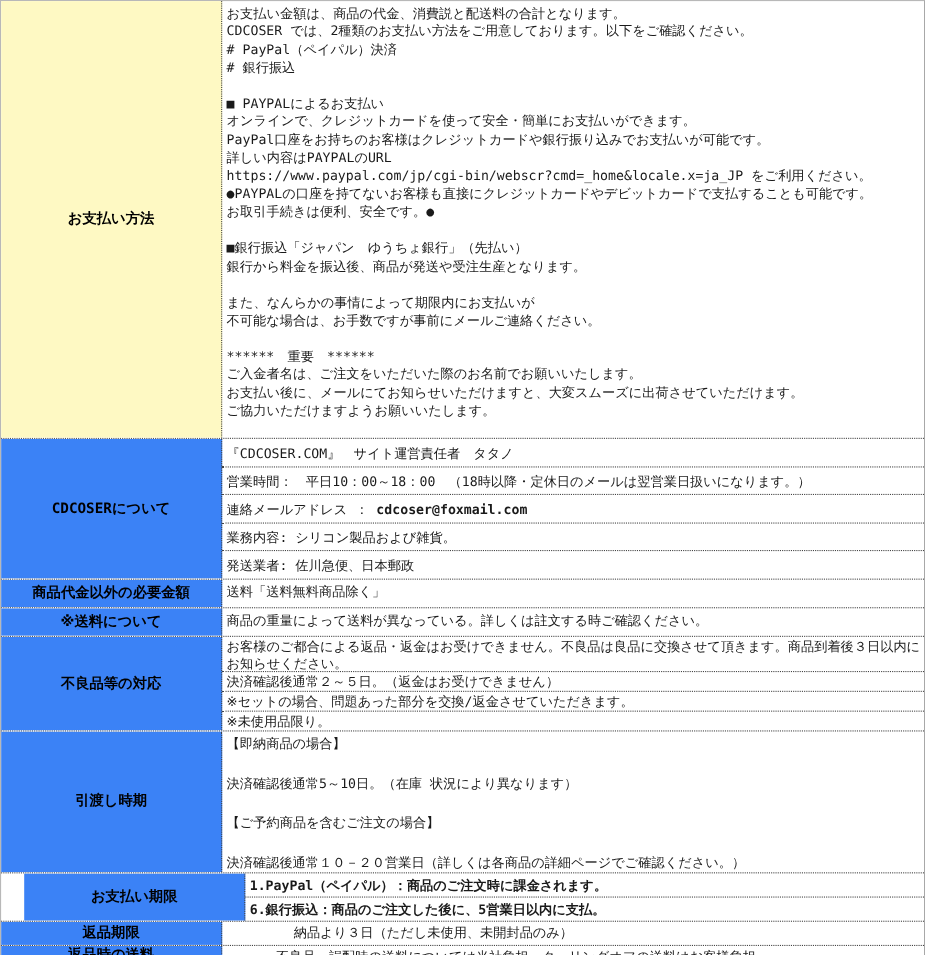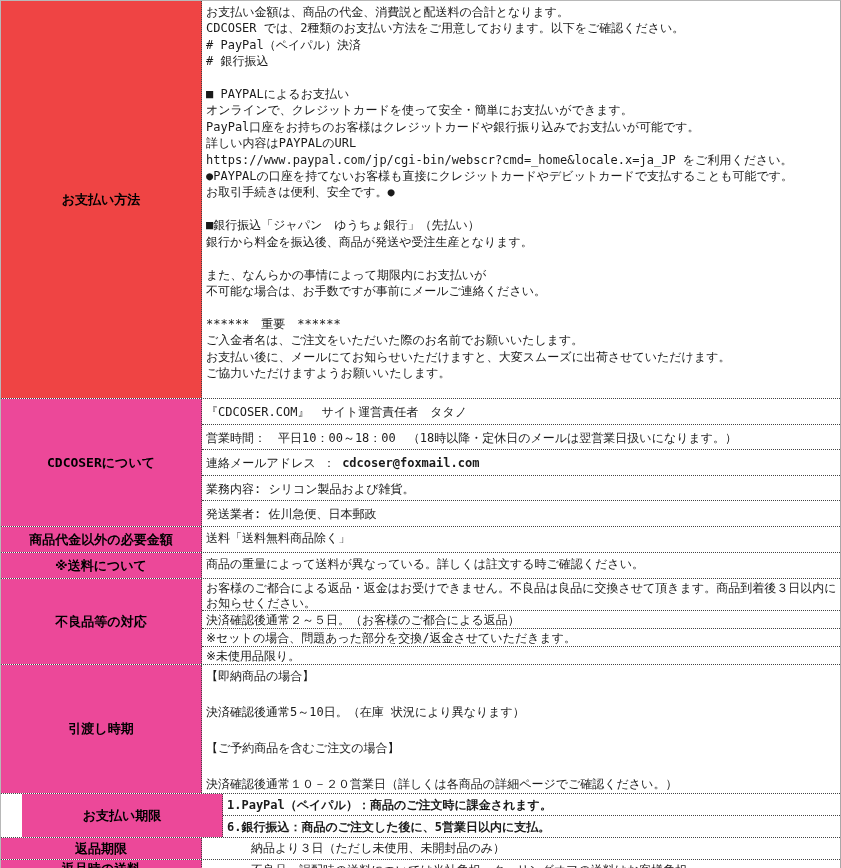--- a/index.html
+++ b/index.html
@@ -21,33 +21,33 @@
   .row {
     display: flex;
     overflow: hidden;
     border-top: 1px dotted #444;
   }
   .row:first-child { border-top: none; }
   .hdr {
     flex: 0 0 201px;
     width: 201px;
     box-sizing: border-box;
-    background: #ec4899;
+    background: #3b82f6;
     border-right: 1px dotted #444;
     display: flex;
     align-items: center;
     justify-content: center;
     text-align: center;
     font-weight: bold;
     font-size: 13px;
     line-height: 16px;
     color: #000;
     padding: 2px 4px;
   }
-  .r0 .hdr { background: #ef4444; }
+  .r0 .hdr { background: #fef9c3; }
   .cells {
     flex: 1 1 auto;
     min-width: 0;
     display: flex;
     flex-direction: column;
   }
   .cell {
     box-sizing: border-box;
     border-top: 1px dotted #444;
     padding: 3px 3px 2px 4px;
@@ -61,21 +61,21 @@
   .grow { flex: 1 1 auto; }
 
   
   .r0 { height: 397px; }
   .r1 { height: 127px; }
   .r2 { height: 25px; }
   .r3 { height: 25px; }
   .r4 { height: 85px; }
   .r5 { height: 128px; }
   .r6 { height: 43px; padding-left: 21px; }
-  .r7 { height: 21px; }
+  .r7 { height: 21px; gap: 16px; }
   .r8 { height: 17px; }
 
   .r1 .cell { padding-top: 5px; }
   .r4 .cell { line-height: 15px; padding-top: 2px; padding-bottom: 1px; }
   .r5 .cell { line-height: 18px; padding-top: 2px; }
   .r6 .cell { padding-top: 3px; font-weight: bold; }
   .r7 .cell, .r8 .cell { padding-top: 2px; margin-left: 45px; }
   .email-bold { font-weight: bold; }
 </style>
 </head>
@@ -134,21 +134,21 @@
     <div class="hdr">※送料について</div>
     <div class="cells">
       <div class="cell grow">商品の重量によって送料が異なっている。詳しくは註文する時ご確認ください。</div>
     </div>
   </div>
 
   <div class="row r4">
     <div class="hdr">不良品等の対応</div>
     <div class="cells">
       <div class="cell grow">お客様のご都合による返品・返金はお受けできません。不良品は良品に交換させて頂きます。商品到着後３日以内にお知らせください。</div>
-      <div class="cell">決済確認後通常２～５日。（お客様のご都合による返品）</div>
+      <div class="cell">決済確認後通常２～５日。（返金はお受けできません）</div>
       <div class="cell">※セットの場合、問題あった部分を交換/返金させていただきます。</div>
       <div class="cell">※未使用品限り。</div>
     </div>
   </div>
 
   <div class="row r5">
     <div class="hdr">引渡し時期</div>
     <div class="cells">
       <div class="cell grow">【即納商品の場合】
 

